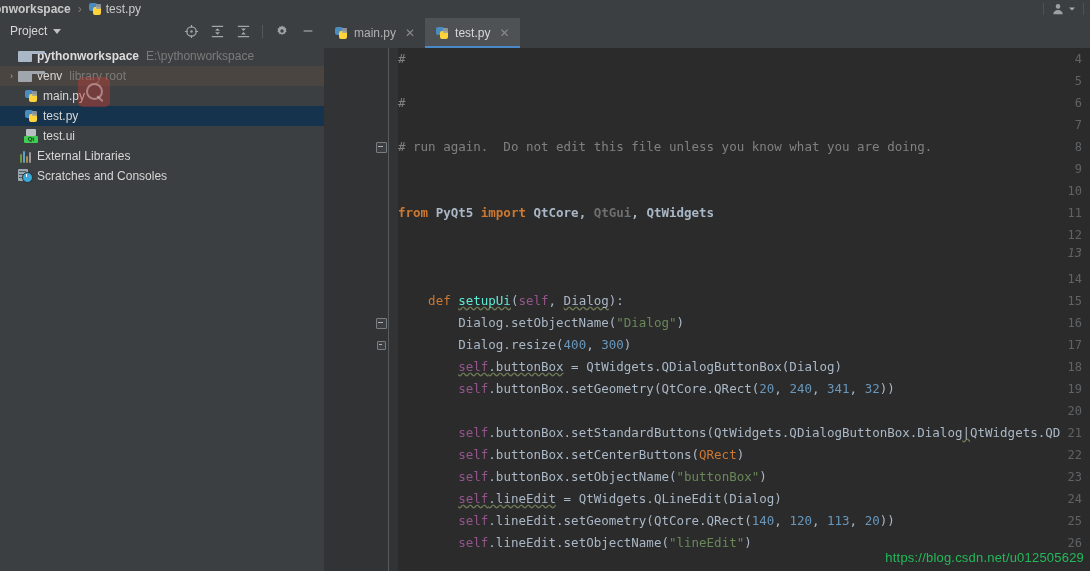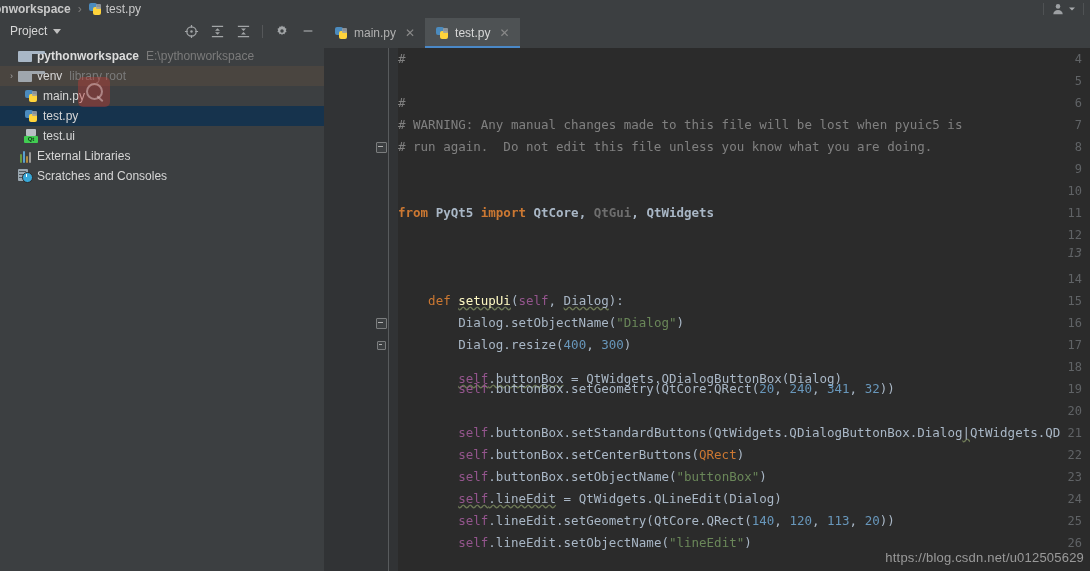--- a/index.html
+++ b/index.html
@@ -182,34 +182,34 @@
   }
   .foldmark:after{
     content:"";position:absolute;left:1px;top:3px;width:5px;height:1px;background:#b0b0b0;
   }
   .foldmark.small{width:7px;height:7px;left:53px;}
   .foldmark.small:after{left:1px;top:2px;width:3px;}
 
   
   .c-com{color:#808080;}
   .c-kw{color:#cc7832;}
-  .c-fn{color:#fef9c3;}
+  .c-fn{color:#5eead4;}
   .c-self{color:#94558d;}
   .c-num{color:#6897bb;}
   .c-str{color:#6a8759;}
   .c-obj{color:#8888c6;}
   .c-grey{color:#6e6e6e;}
   .c-dflt{color:#a9b7c6;}
   .u-wav{text-decoration:underline wavy #6e7a56;text-decoration-skip-ink:none;}
   .hl{background:#4e4a3b;}
 
   
   .wm{
     position:absolute;right:6px;bottom:6px;
-    font-family:"Liberation Sans",sans-serif;font-size:13px;color:#a3a3a3;
+    font-family:"Liberation Sans",sans-serif;font-size:13px;color:#22c55e;
     opacity:.92;letter-spacing:.2px;
   }
 </style>
 </head>
 <body>
 
 <div class="app">
 
   <div class="topbar">
     <div class="crumb">
@@ -426,31 +426,30 @@
       <div class="ln" style="top:462px;">25</div>
       <div class="ln" style="top:484px;">26</div>
       <div class="ln" style="top:506px;"></div>
 
       <div class="foldmark" style="top:94px;"></div>
       <div class="foldmark" style="top:270px;"></div>
       <div class="foldmark small" style="top:293px;"></div>
 
       <div class="codeline" style="top:0px;"><span class="c-com">#</span></div>
       <div class="codeline" style="top:44px;"><span class="c-com">#</span></div>
-      <div class="codeline" style="top:66px;"><span class="c-com"># WARNING: Any manual changes made to this file will be lost when pyuic5 is</span></div>
       <div class="codeline" style="top:88px;"><span class="c-com"># run again.  Do not edit this file unless you know what you are doing.</span></div>
       <div class="codeline" style="top:110px;"></div>
       <div class="codeline" style="top:132px;"></div>
       <div class="codeline" style="top:154px;font-weight:bold;"><span class="c-kw">from</span><span class="c-dflt"> PyQt5 </span><span class="c-kw">import</span><span class="c-dflt"> QtCore, </span><span class="c-grey">QtGui</span><span class="c-dflt">, QtWidgets</span></div>
       <div class="codeline" style="top:176px;"></div>
       <div class="codeline" style="top:198px;"></div>
       <div class="codeline" style="top:242px;"><span class="c-dflt">    </span><span class="c-kw">def</span><span class="c-dflt"> </span><span class="c-fn u-wav">setupUi</span><span class="c-dflt">(</span><span class="c-self">self</span><span class="c-dflt">, </span><span class="c-dflt u-wav">Dialog</span><span class="c-dflt">):</span></div>
       <div class="codeline" style="top:264px;"><span class="c-dflt">        Dialog.setObjectName(</span><span class="c-str">"Dialog"</span><span class="c-dflt">)</span></div>
       <div class="codeline" style="top:286px;"><span class="c-dflt">        Dialog.resize(</span><span class="c-num">400</span><span class="c-dflt">, </span><span class="c-num">300</span><span class="c-dflt">)</span></div>
-      <div class="codeline" style="top:320px;text-align:right;"><span class="c-dflt">        </span><span class="c-self u-wav">self</span><span class="c-dflt u-wav">.buttonBox</span><span class="c-dflt"> = QtWidgets.QDialogButtonBox(Dialog)</span></div>
+      <div class="codeline" style="top:308px;text-align:right;"><span class="c-dflt">        </span><span class="c-self u-wav">self</span><span class="c-dflt u-wav">.buttonBox</span><span class="c-dflt"> = QtWidgets.QDialogButtonBox(Dialog)</span></div>
       <div class="codeline" style="top:330px;"><span class="c-dflt">        </span><span class="c-self">self</span><span class="c-dflt">.buttonBox.setGeometry(QtCore.QRect(</span><span class="c-num">20</span><span class="c-dflt">, </span><span class="c-num">240</span><span class="c-dflt">, </span><span class="c-num">341</span><span class="c-dflt">, </span><span class="c-num">32</span><span class="c-dflt">))</span></div>
       <div class="codeline" style="top:374px;"><span class="c-dflt">        </span><span class="c-self">self</span><span class="c-dflt">.buttonBox.setStandardButtons(QtWidgets.QDialogButtonBox.Dialog</span><span class="c-dflt u-wav">|</span><span class="c-dflt">QtWidgets.QD</span></div>
       <div class="codeline" style="top:396px;"><span class="c-dflt">        </span><span class="c-self">self</span><span class="c-dflt">.buttonBox.setCenterButtons(</span><span class="c-kw">QRect</span><span class="c-dflt">)</span></div>
       <div class="codeline" style="top:418px;"><span class="c-dflt">        </span><span class="c-self">self</span><span class="c-dflt">.buttonBox.setObjectName(</span><span class="c-str">"buttonBox"</span><span class="c-dflt">)</span></div>
       <div class="codeline" style="top:440px;"><span class="c-dflt">        </span><span class="c-self u-wav">self</span><span class="c-dflt u-wav">.lineEdit</span><span class="c-dflt"> = QtWidgets.QLineEdit(Dialog)</span></div>
       <div class="codeline" style="top:462px;"><span class="c-dflt">        </span><span class="c-self">self</span><span class="c-dflt">.lineEdit.setGeometry(QtCore.QRect(</span><span class="c-num">140</span><span class="c-dflt">, </span><span class="c-num">120</span><span class="c-dflt">, </span><span class="c-num">113</span><span class="c-dflt">, </span><span class="c-num">20</span><span class="c-dflt">))</span></div>
       <div class="codeline" style="top:484px;"><span class="c-dflt">        </span><span class="c-self">self</span><span class="c-dflt">.lineEdit.setObjectName(</span><span class="c-str">"lineEdit"</span><span class="c-dflt">)</span></div>
     </div>
   </div>
 

